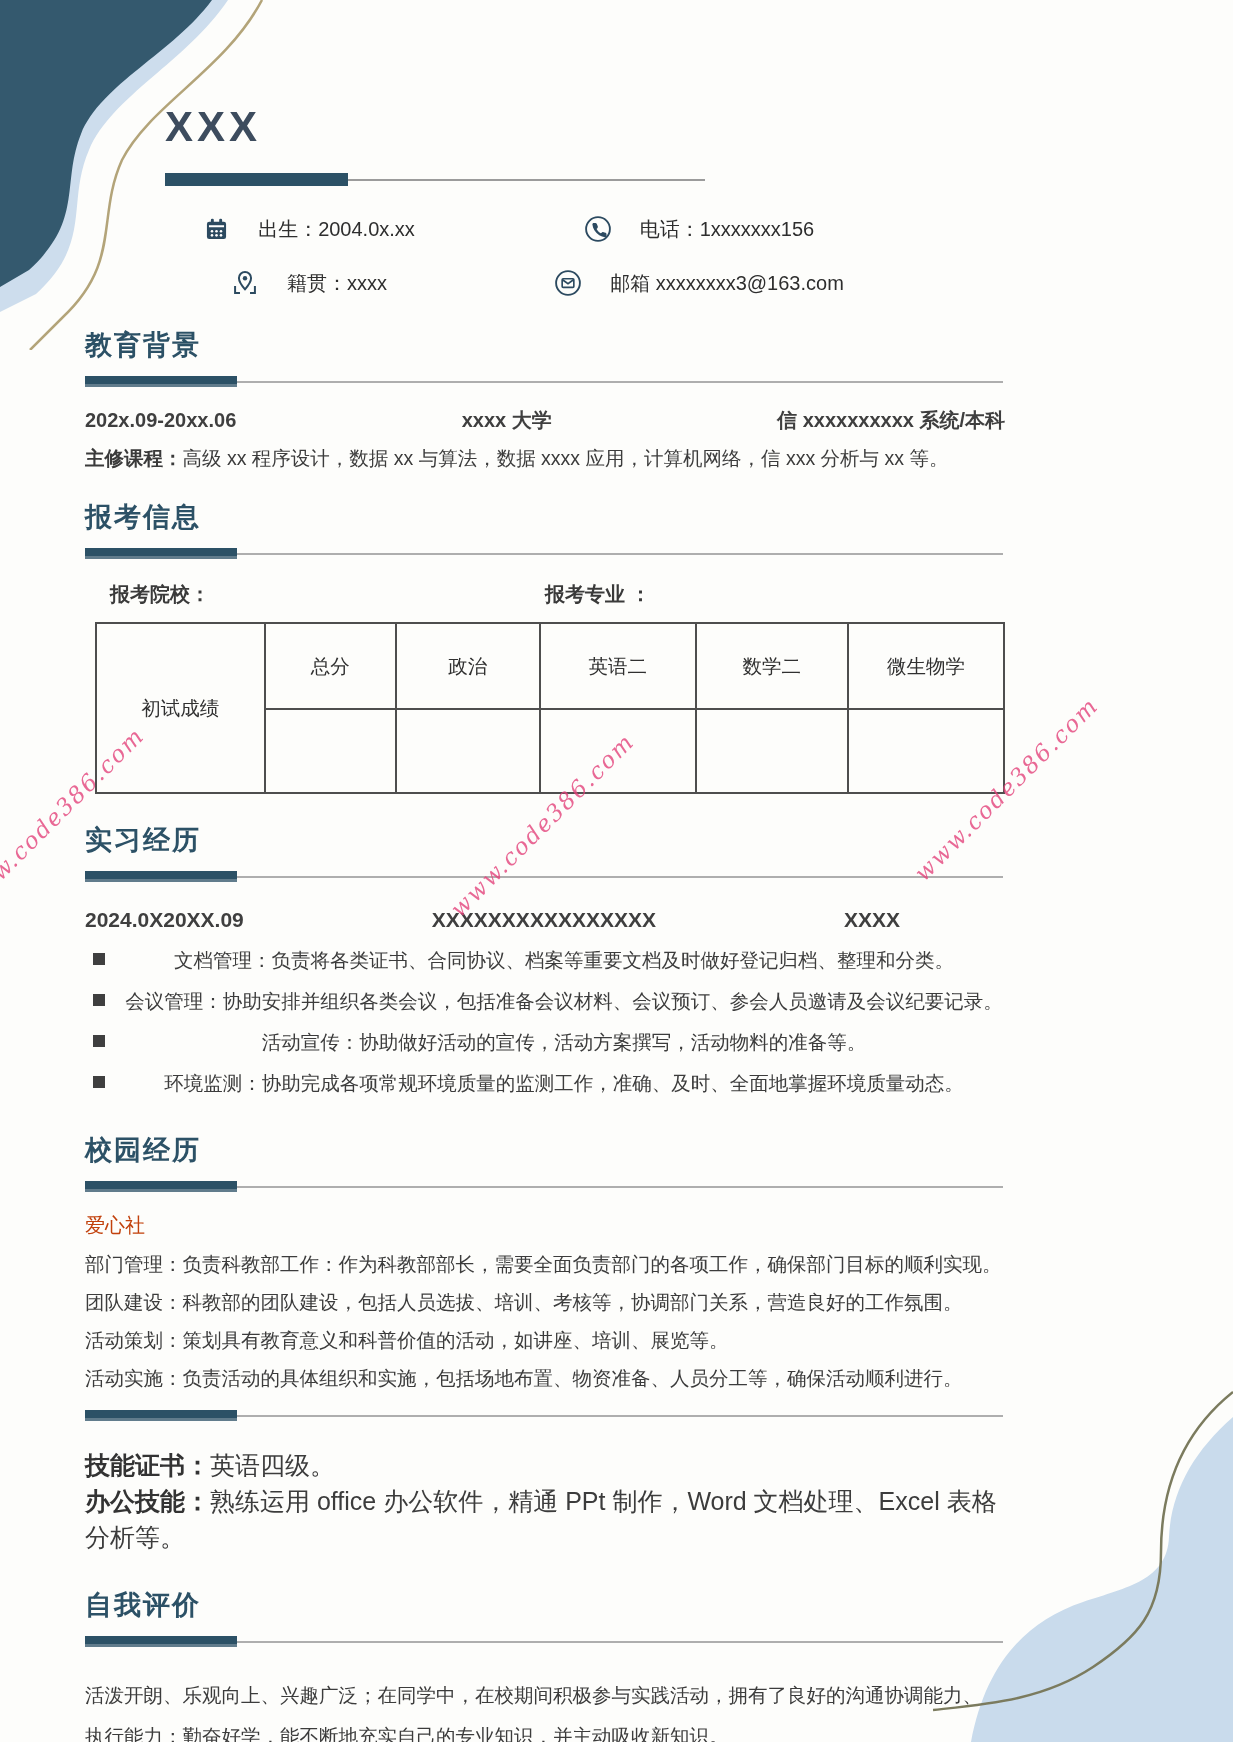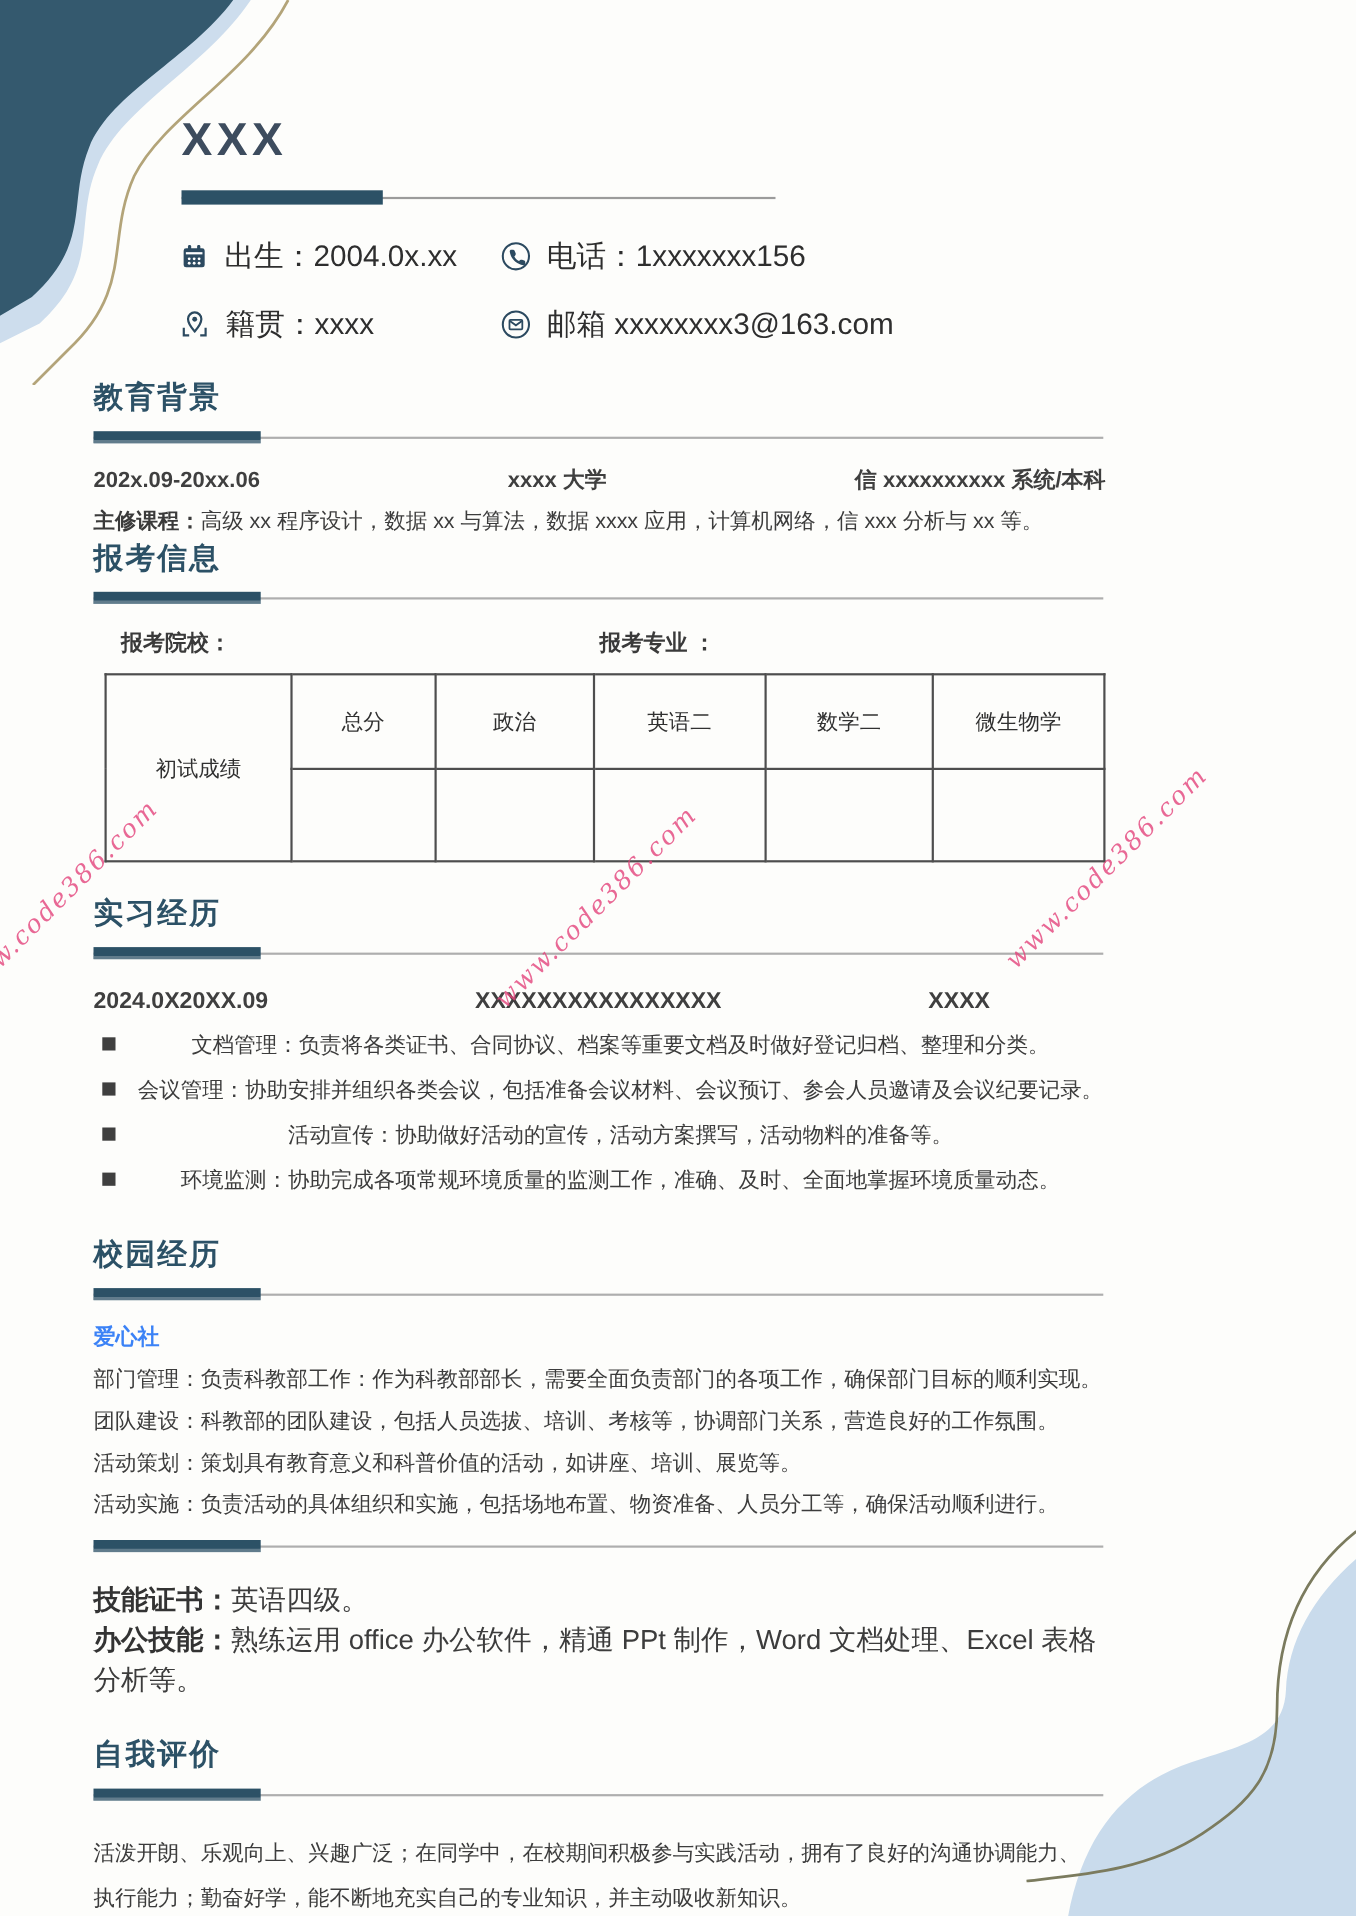--- a/index.html
+++ b/index.html
@@ -32,54 +32,54 @@
   
   .name{
     margin:103px 0 0 165px;
     font-size:42px;font-weight:600;letter-spacing:4px;
     color:#3d4c5e;
   }
   .name-rule{position:relative;height:14px;margin:22px 0 0 165px;width:540px;}
   .name-rule .thin{position:absolute;left:0;top:6px;width:540px;height:2px;background:#9b9b9b;}
   .name-rule .thick{position:absolute;left:0;top:0;width:183px;height:13px;background:#2c5166;}
   .contacts{margin:28px 0 0 163px;width:780px;display:grid;grid-template-columns:292px auto;row-gap:26px;}
-  .contact{display:flex;align-items:center;gap:14px;font-size:27px;color:#2e2e2e;}
+  .contact{display:flex;align-items:center;gap:28px;font-size:20px;color:#2e2e2e;justify-content:center;}
   .contact svg{flex:0 0 auto;}
   
   .content{margin-left:85px;width:920px;position:relative;z-index:3;}
   .sec-title{font-size:27px;font-weight:bold;color:#2c5166;letter-spacing:2px;}
   .rule{position:relative;height:13px;margin-top:13px;}
   .rule .thin{position:absolute;left:0;top:5px;width:918px;height:2px;background:#aeaeae;}
   .rule .thick{position:absolute;left:0;top:0;width:152px;height:11px;background:#2c5166;box-shadow:inset 0 -3px 0 rgba(255,255,255,.25);}
   .edu-head{margin-top:30px;}
   .row3{display:flex;justify-content:space-between;align-items:baseline;font-weight:bold;font-size:20px;color:#3f3f3f;margin-top:18px;gap:16px;}
   .row3 .mid{flex:0 1 auto;}
   .courses{margin-top:9px;font-size:19.5px;line-height:30px;}
   .courses b{color:#3a3a3a;}
-  .apply-head{}
+  .apply-head{margin-top:26px;}
   .apply-labels{display:flex;margin-top:20px;font-size:20px;font-weight:bold;color:#3a3a3a;}
   .apply-labels .l1{margin-left:25px;width:435px;}
   .exam-table{border-collapse:collapse;margin:14px 0 0 10px;font-size:19.5px;color:#303030;}
   .exam-table td{border:2px solid #4e4e4e;text-align:center;padding:16px;}
   .exam-table .c0{width:158px;margin-top:27px;}
   .exam-table .c1{width:113px;}
   .exam-table .c2{width:128px;}
   .exam-table .c3{width:143px;}
   .exam-table .c4{width:138px;}
   .exam-table .c5{width:143px;}
   .exam-table tr.hrow td{height:52px;}
   .exam-table tr.vrow td{height:50px;}
   .intern-head{margin-top:28px;}
   .intern-row{display:flex;justify-content:space-between;align-items:baseline;font-weight:bold;font-size:21px;color:#3f3f3f;margin-top:24px;}
   .intern-row .right{margin-right:105px;}
   .bullets{list-style:none;margin:14px 0 0 0;padding:0;font-size:19.5px;text-align:center;}
   .bullets li{position:relative;padding-left:38px;margin-top:15px;line-height:26px;}
   .bullets li .sq{position:absolute;left:8px;top:6px;width:12px;height:12px;background:#3f3f3f;}
   .campus-head{margin-top:36px;}
-  .org{margin-top:18px;font-size:20px;font-weight:bold;color:#3b82f6;}
+  .org{margin-top:18px;font-size:20px;font-weight:normal;color:#c2410c;}
   .campus-lines{margin-top:6px;font-size:19.5px;line-height:38px;}
   .skills-head{margin-top:30px;}
   .skill-lines{margin-top:24px;font-size:25px;line-height:36px;}
   .skill-lines b{color:#333;}
   .eval-head{margin-top:32px;}
   .eval-text{margin-top:26px;font-size:19.5px;line-height:41px;width:905px;}
 </style>
 </head>
 <body>
 

